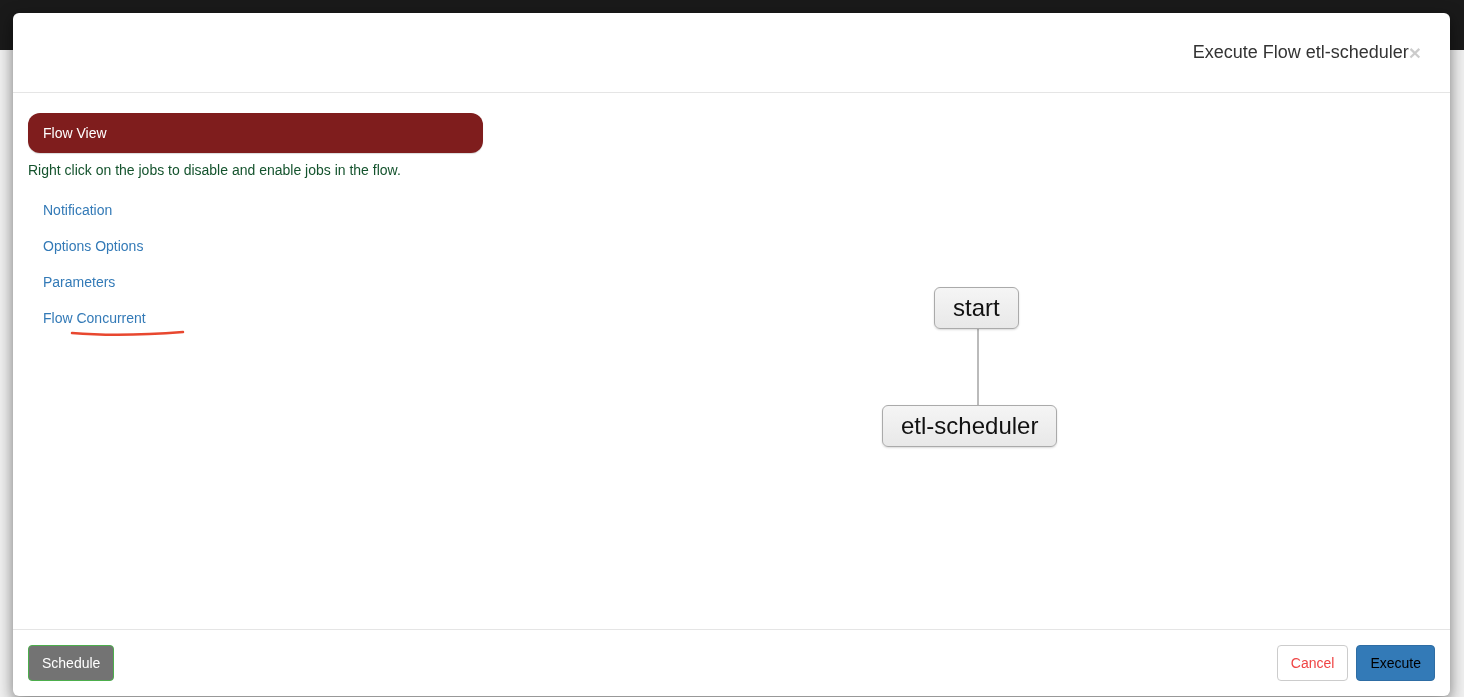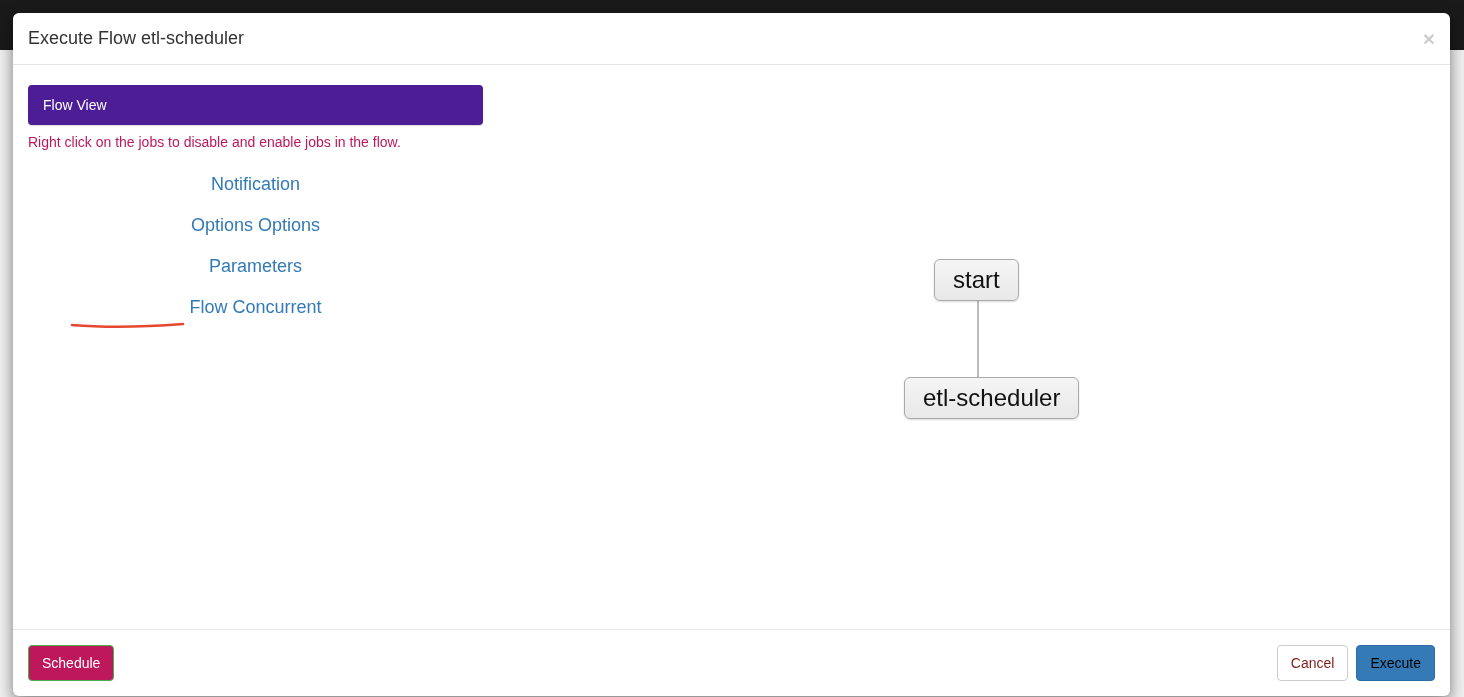--- a/index.html
+++ b/index.html
@@ -40,25 +40,25 @@
       right: 14px;
       bottom: 1px;
       background: #fff;
       border-radius: 6px;
       box-shadow: 0 5px 15px rgba(0,0,0,0.5);
       display: flex;
       flex-direction: column;
       overflow: hidden;
     }
     .modal-header {
-      padding: 15px;
+      padding: 29px;
       border-bottom: 1px solid #e5e5e5;
       display: flex;
       align-items: center;
-      justify-content: space-between;
+      justify-content: flex-end;
     }
     .modal-title {
       font-size: 18px;
       font-weight: 500;
       color: #333;
     }
     .close-btn {
       font-size: 21px;
       font-weight: 700;
       line-height: 1;
@@ -72,41 +72,40 @@
       flex: 1;
       padding: 20px 15px 15px 15px;
       display: flex;
       overflow: hidden;
     }
     .side-panel {
       width: 455px;
       flex-shrink: 0;
     }
     .panel-active {
-      background: #4c1d95;
+      background: #7f1d1d;
       color: #fff;
       padding: 12px 15px;
-      border-radius: 4px;
+      border-radius: 12px;
       font-size: 14px;
       cursor: pointer;
       box-shadow: 0 1px 1px rgba(10,10,10,0.15);
     }
     .panel-help {
       font-size: 14px;
-      color: #be185d;
+      color: #14532d;
       margin-top: 9px;
       margin-bottom: 14px;
     }
     .panel-link {
       display: block;
       color: #337ab7;
-      font-size: 18px;
+      font-size: 14px;
       padding: 10px 15px;
       cursor: pointer;
-      text-align: center;
     }
     .panel-link.underlined {
       position: relative;
     }
     .annotation-underline {
       position: absolute;
       left: 42px;
       bottom: -4px;
       width: 115px;
       height: 10px;
@@ -126,21 +125,21 @@
       color: #111;
       text-align: right;
       cursor: pointer;
       box-shadow: 0 1px 2px rgba(0,0,0,0.15);
     }
     .node-start {
       left: 451px;
       top: 174px;
     }
     .node-etl {
-      left: 421px;
+      left: 399px;
       top: 292px;
     }
     .graph-edge {
       position: absolute;
       width: 2px;
       background: #bbb;
       left: 494px;
       top: 216px;
       height: 76px;
     }
@@ -160,25 +159,25 @@
       padding: 7px 13px;
       font-size: 14px;
       line-height: 1.42857143;
       text-align: center;
       border-radius: 4px;
       cursor: pointer;
       border: 1px solid transparent;
     }
     .btn-success {
       color: #fff;
-      background-color: #be185d;
+      background-color: #737373;
       border-color: #4cae4c;
     }
     .btn-default {
-      color: #7f1d1d;
+      color: #ef4444;
       background-color: #fff;
       border-color: #ccc;
     }
     .btn-primary {
       color: #000000;
       background-color: #337ab7;
       border-color: #2e6da4;
     }
   </style>
 </head>

